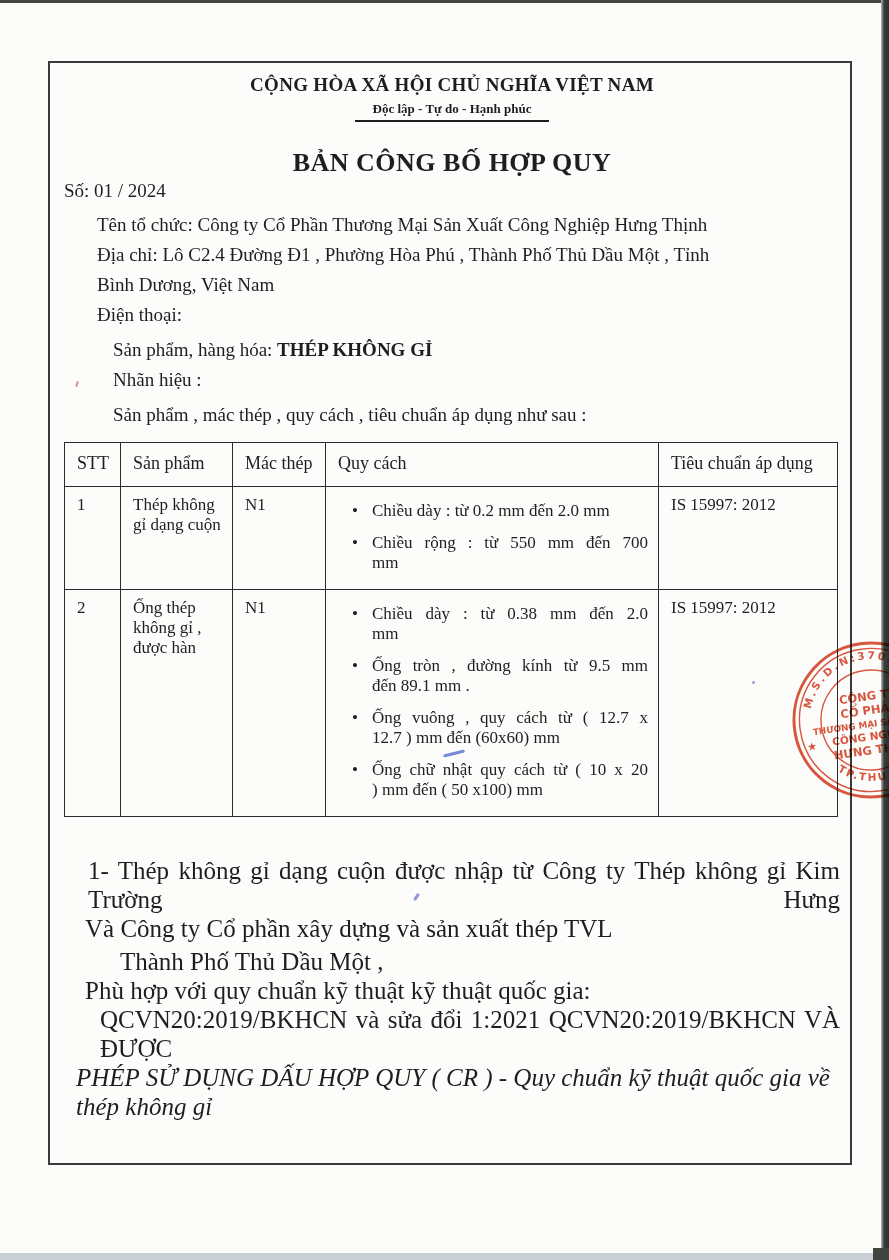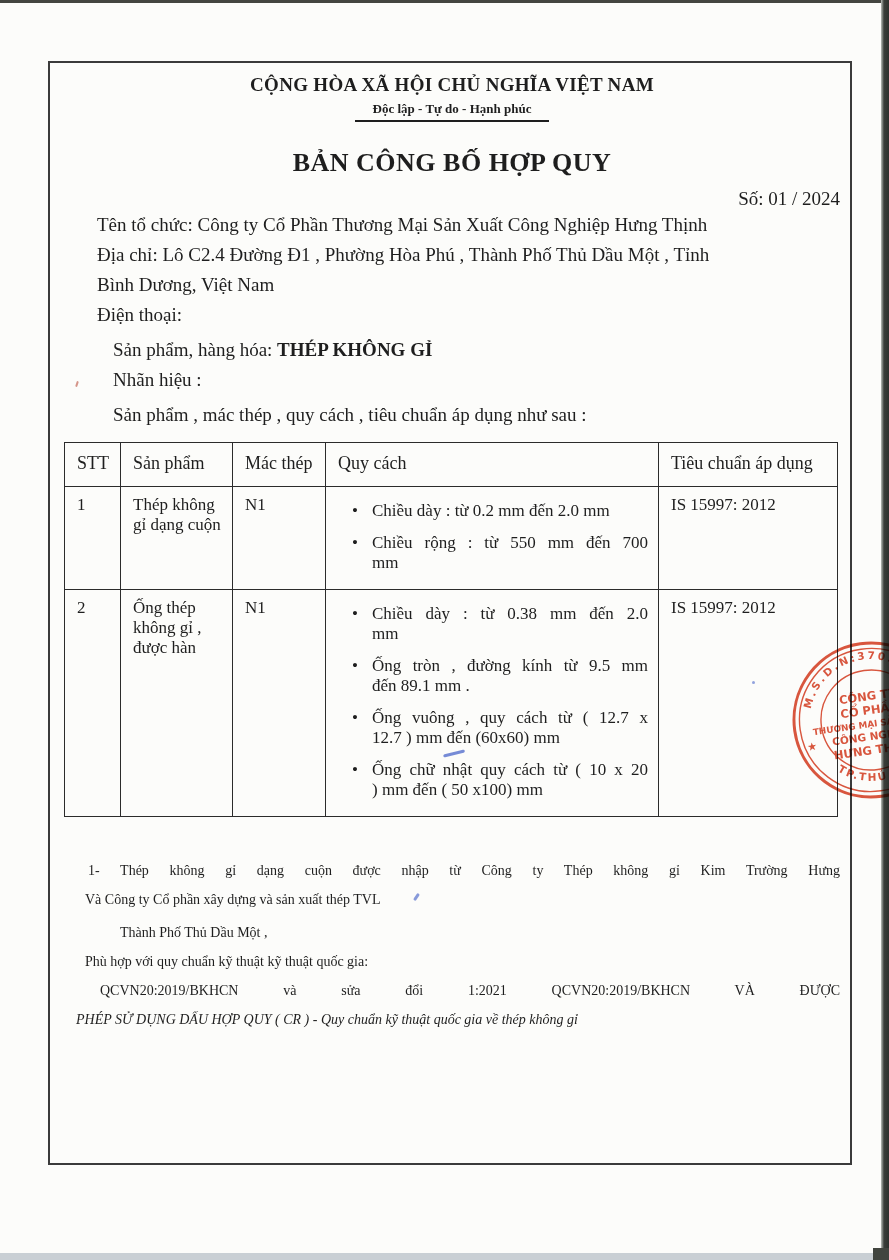--- a/index.html
+++ b/index.html
@@ -18,21 +18,21 @@
   
   .frame{position:absolute;left:48px;top:61px;width:800px;height:1100px;
     border:2px solid #3b3b3b;background:transparent;}
   
   .head{position:absolute;left:64px;top:74px;width:776px;text-align:center;}
   .nat1{font-size:19px;font-weight:bold;letter-spacing:.3px;}
   .nat2{display:inline-block;font-size:13px;font-weight:bold;margin-top:5px;
     padding:0 18px 3px 18px;border-bottom:2px solid #1e1e1e;}
   .doc-title{position:absolute;left:64px;top:148px;width:776px;text-align:center;
     font-size:26px;font-weight:bold;letter-spacing:.5px;}
-  .doc-num{position:absolute;left:64px;top:188px;width:776px;text-align:right;font-size:19px;}
+  .doc-num{position:absolute;left:64px;top:180px;width:776px;text-align:left;font-size:19px;}
   
   .org{position:absolute;left:64px;top:210px;width:776px;font-size:19px;line-height:30px;}
   .org .ln{margin-left:33px;}
   .org .ln-ind{margin-left:49px;font-family:Liberation Serif, serif;}
   .org .gap{height:5px;}
   .bold{font-weight:bold;}
   
   table.spec{position:absolute;left:64px;top:442px;width:773px;border-collapse:collapse;
     table-layout:fixed;font-size:17px;}
   table.spec td,table.spec th{border:1.5px solid #2b2b2b;vertical-align:top;
@@ -42,21 +42,21 @@
   tr.hdr th{font-size:18px;padding-top:10px;}
   th.center,td.center{text-align:center;padding-left:4px;padding-right:4px;}
   tr.r1{height:100px;} tr.r2{height:227px;}
   td.prod{text-align:justify;text-align-last:left;padding:10px 4px 4px 10px;}
   td.qc{padding:8px 10px 4px 20px;}
   .spec-item{display:flex;margin-top:6px;margin-bottom:12px;}
   .spec-item .dot{width:34px;text-align:center;flex:0 0 34px;}
   .spec-item .txt{flex:1;padding-right:4px;}
   .jline{text-align:justify;text-align-last:justify;}
   
-  .notes{position:absolute;left:64px;top:856px;width:776px;font-size:14px;line-height:29px;}
+  .notes{position:absolute;left:64px;top:856px;width:776px;font-size:25px;line-height:29px;}
   .notes .n-first{margin-left:24px;width:752px;}
   .notes .n-base{margin-left:21px;}
   .notes .n-cont{margin-left:56px;}
   .notes .n-flush{margin-left:12px;font-style:italic;}
   .notes .jl{text-align:justify;text-align-last:justify;}
   .notes .sp{height:4px;}
   .conf1{margin-left:36px;width:740px;}
   
   .stamp{position:absolute;left:786px;top:636px;width:180px;height:172px;
     mix-blend-mode:multiply;opacity:.92;}

